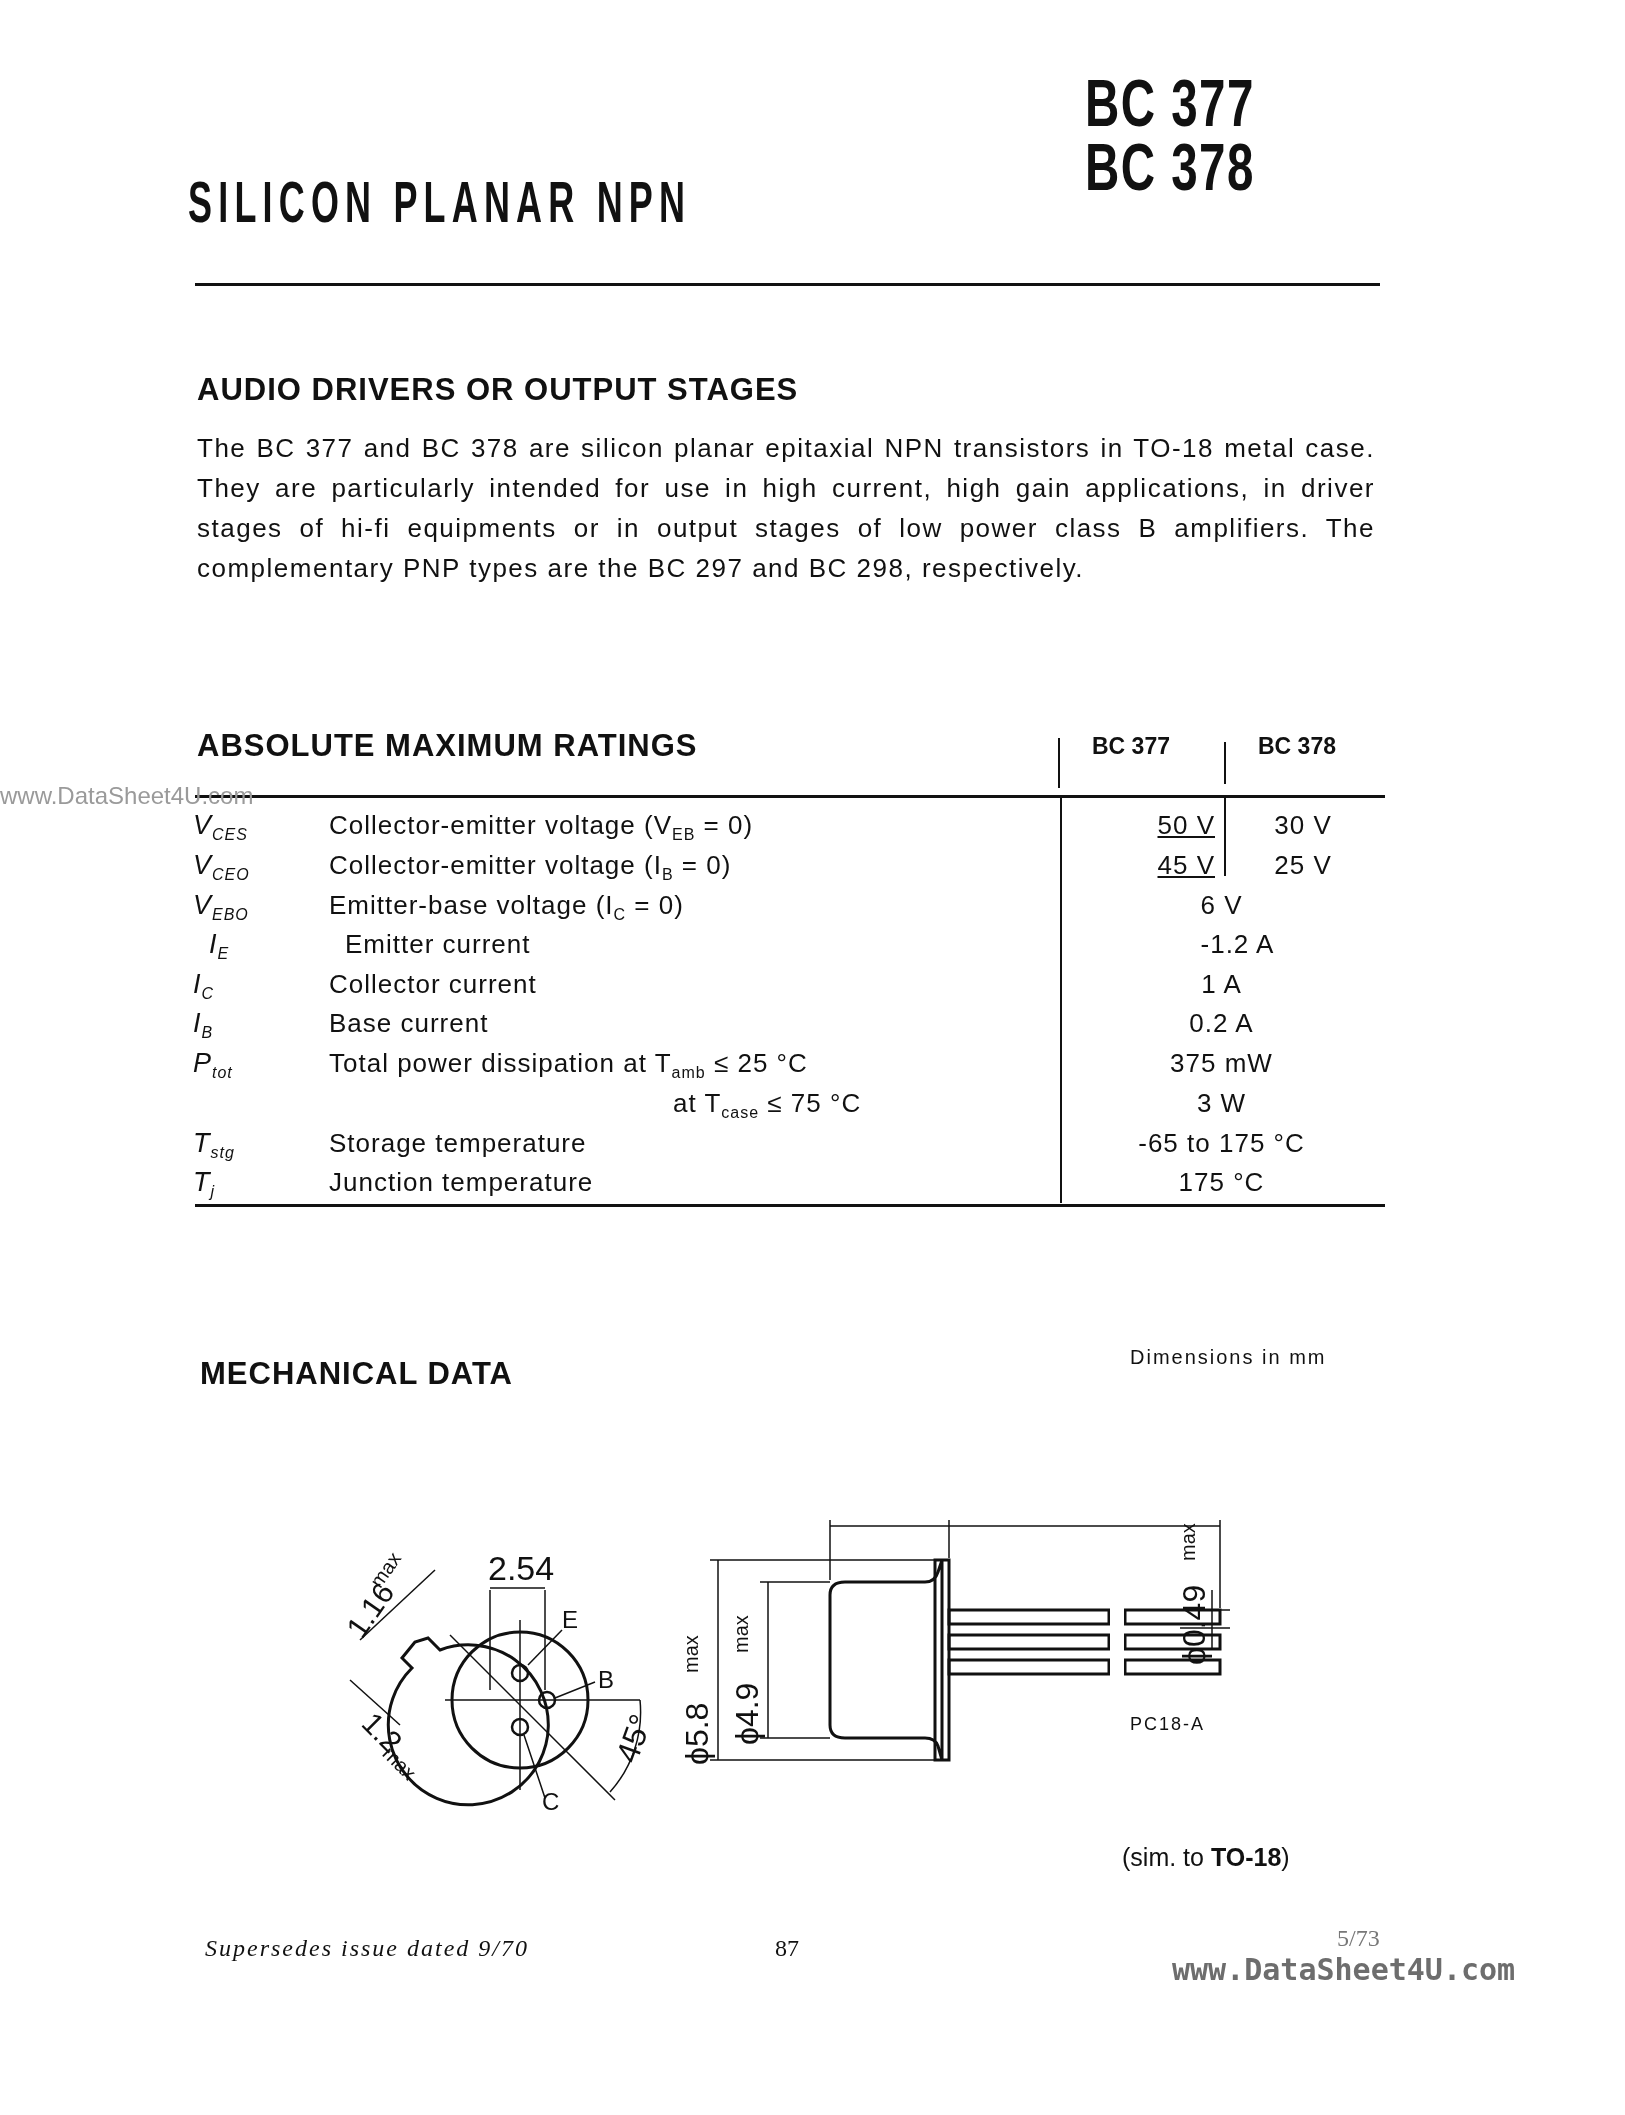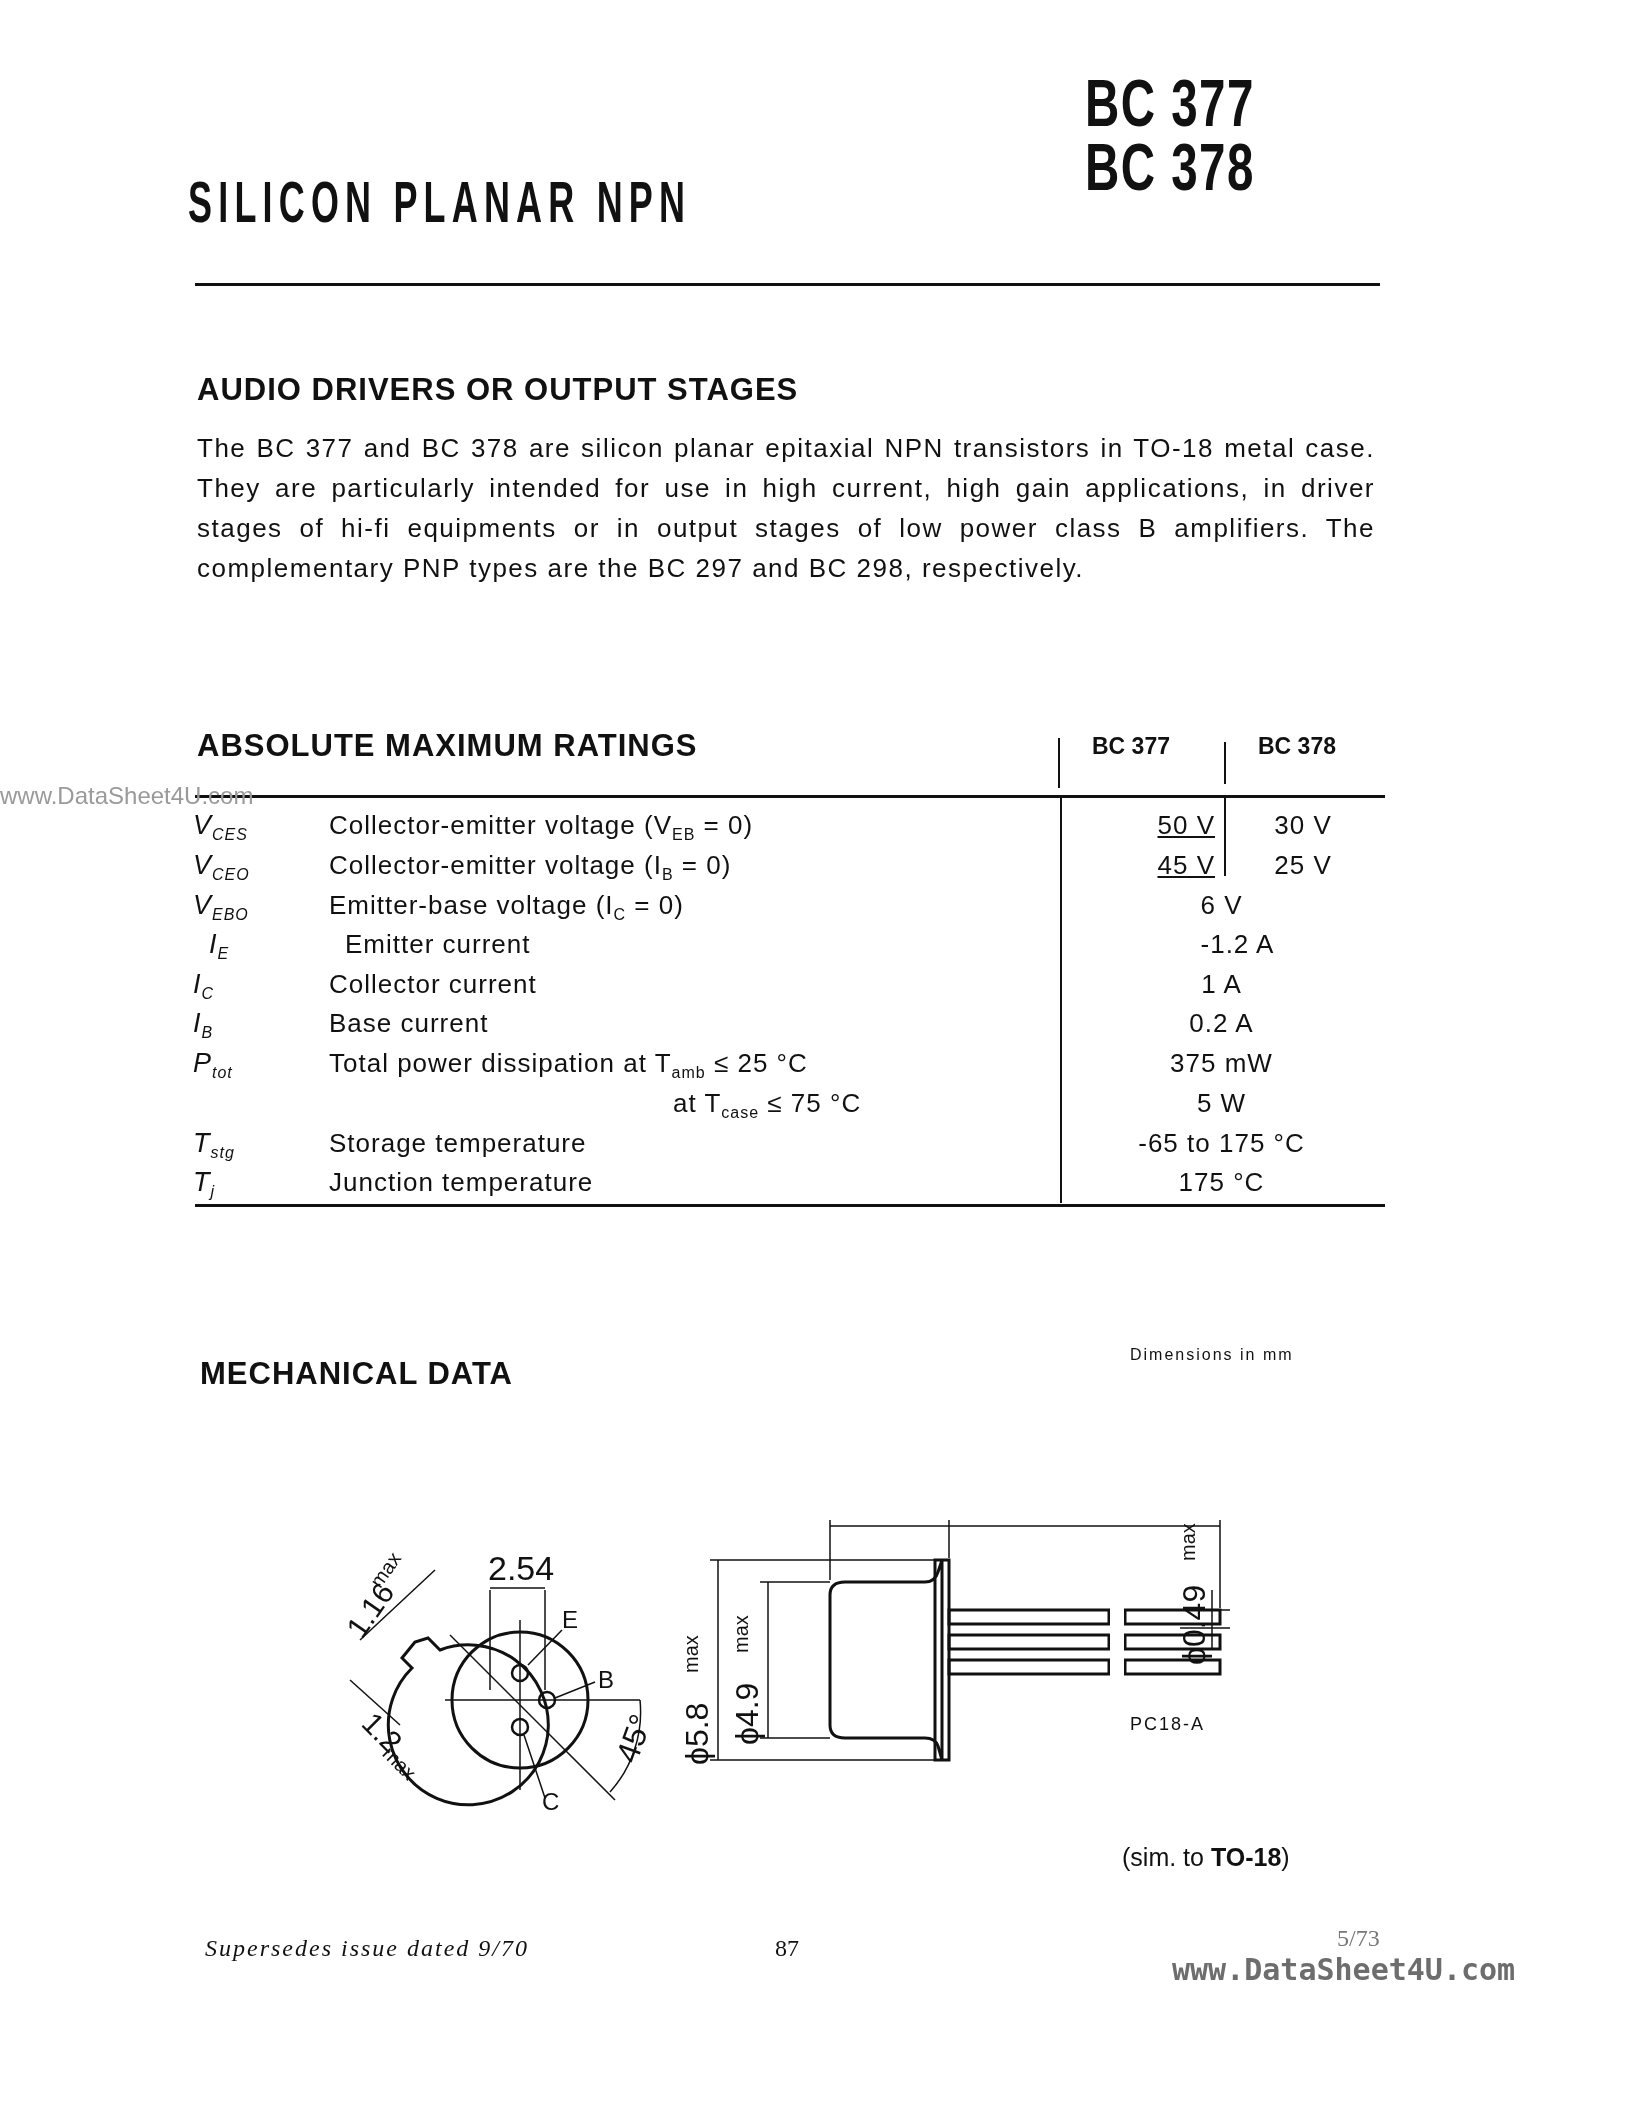--- a/index.html
+++ b/index.html
@@ -78,38 +78,38 @@
       <span class="desc">Base current</span>
       <span class="vboth">0.2 A</span>
     </div>
     <div class="row" style="top: 1046px;">
       <span class="sym">P<sub>tot</sub></span>
       <span class="desc">Total power dissipation at T<sub>amb</sub> ≤ 25 °C</span>
       <span class="vboth">375 mW</span>
     </div>
     <div class="row" style="top: 1086px;">
       <span class="desc" style="left: 480px;">at T<sub>case</sub> ≤ 75 °C</span>
-      <span class="vboth">5 W</span>
+      <span class="vboth">3 W</span>
     </div>
     <div class="row" style="top: 1126px;">
       <span class="sym">T<sub>stg</sub></span>
       <span class="desc">Storage temperature</span>
       <span class="vboth">-65 to 175 °C</span>
     </div>
     <div class="row" style="top: 1165px;">
       <span class="sym">T<sub>j</sub></span>
       <span class="desc">Junction temperature</span>
       <span class="vboth">175 °C</span>
     </div>
   </div>
 
 <div class="abs rule" style="left:195px; top:1204px; width:1190px;"></div>
 
 <div class="abs h2" style="left:200px; top:1343px;margin-top:13px;">MECHANICAL DATA</div>
-<div class="abs" style="left:1130px; top:1346px; font-size:16px; letter-spacing:2px;">Dimensions in mm</div>
+<div class="abs" style="left:1130px; top:1346px; font-size:20px; letter-spacing:2px;">Dimensions in mm</div>
 
 <svg class="abs" style="left:340px; top:1520px;" width="340" height="290" viewBox="0 0 340 290">
   <g stroke="#111" fill="none" stroke-width="3">
     <path d="M 75 122 L 62 138 L 72 148 A 80 80 0 1 0 100 130 L 88 118 Z"></path>
     <circle cx="180" cy="180" r="68"></circle>
   </g>
   <g stroke="#111" stroke-width="1.5" fill="none">
     <line x1="180" y1="100" x2="180" y2="270"></line>
     <line x1="105" y1="180" x2="300" y2="180"></line>
     <line x1="110" y1="115" x2="275" y2="280"></line>

